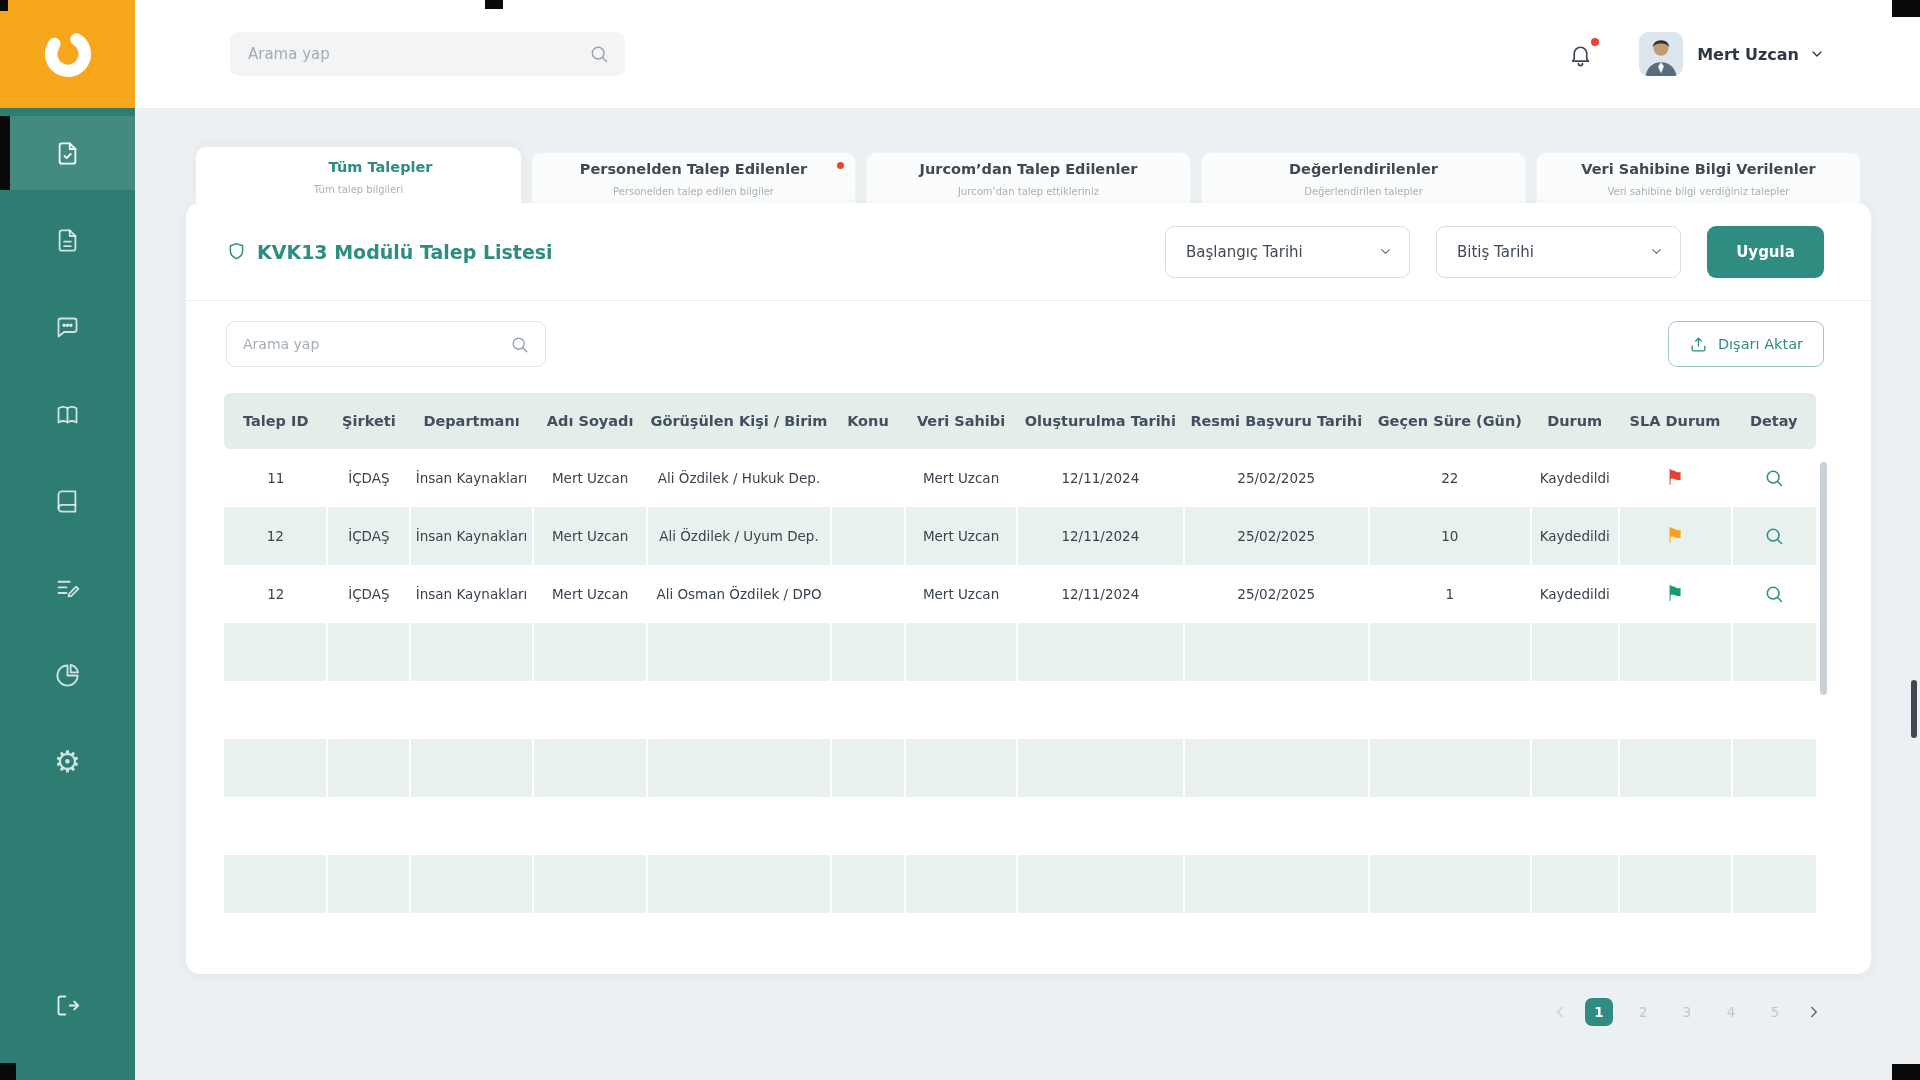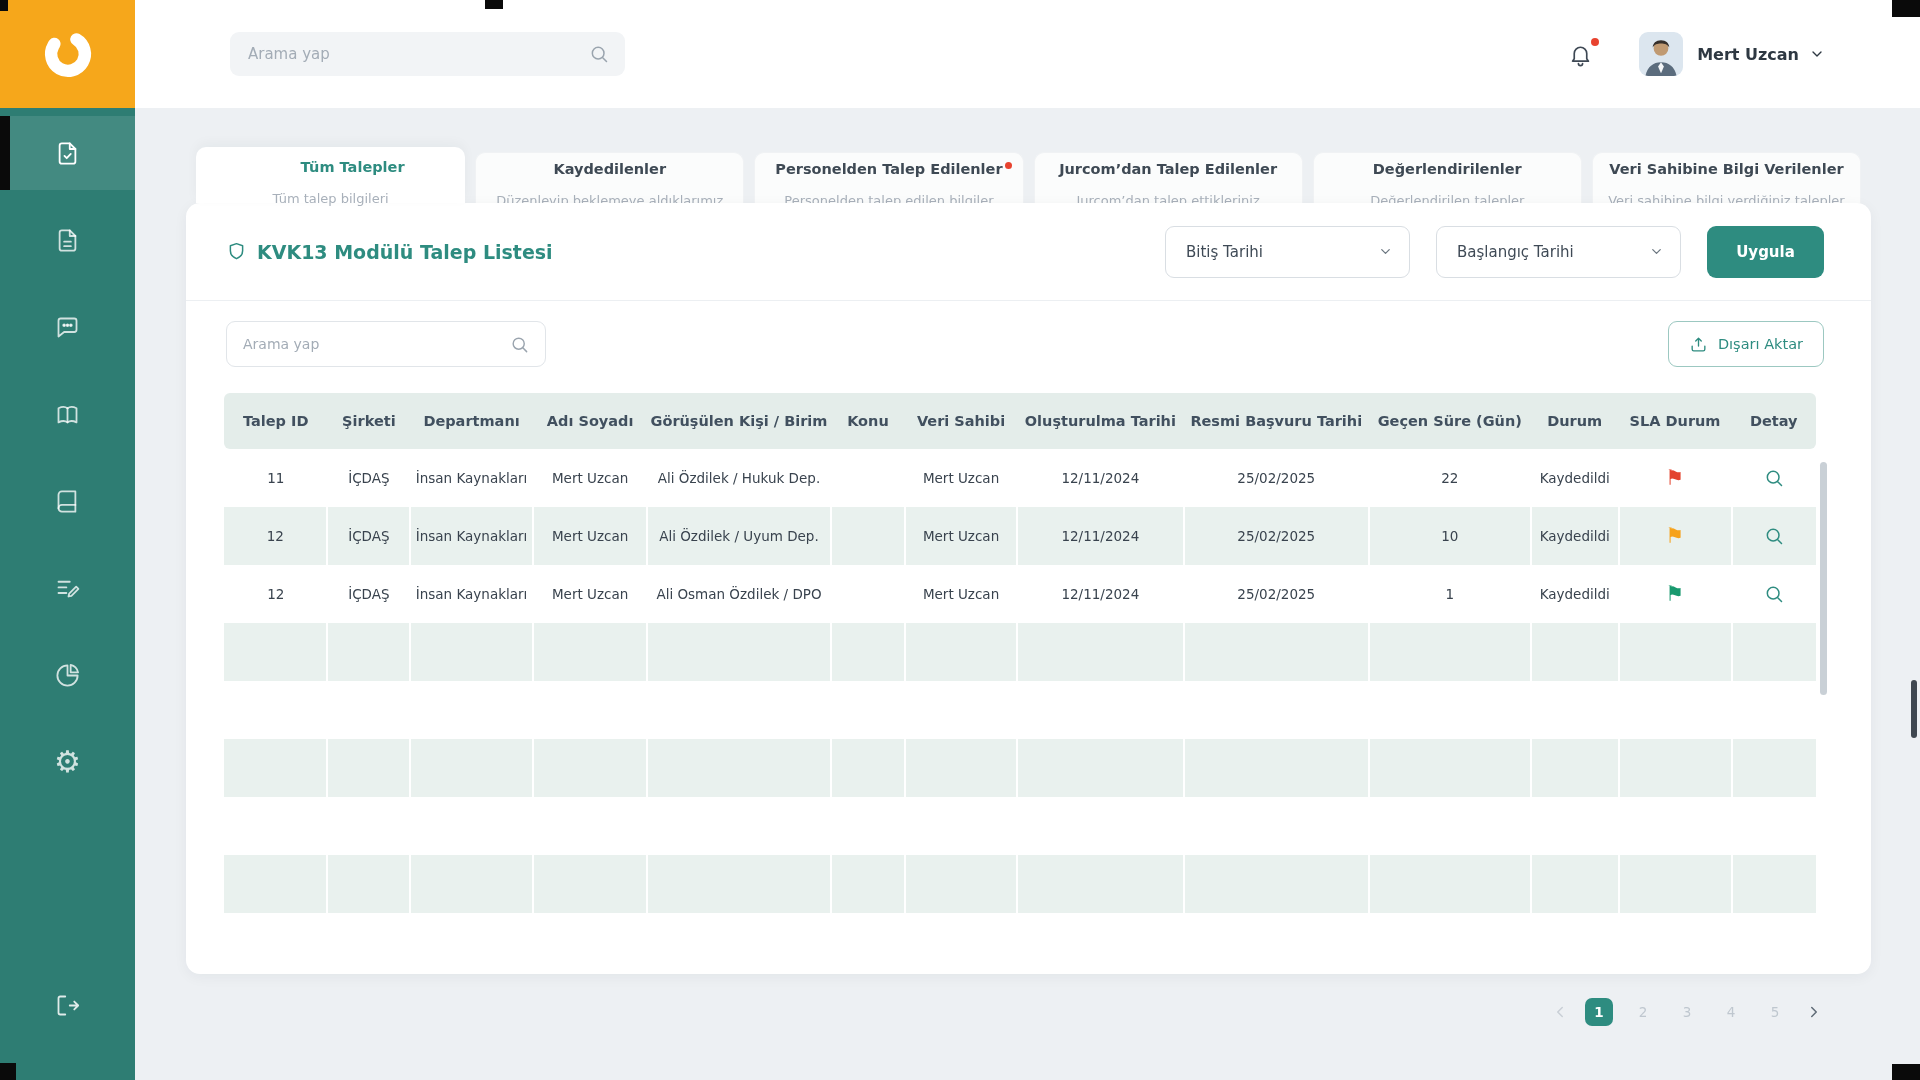--- a/index.html
+++ b/index.html
@@ -81,21 +81,21 @@
     flex:1; height:51px; background:#FBFCFC; border:1px solid #F0F2F4; border-bottom:none;
     border-radius:10px 10px 0 0; text-align:center; padding-top:8px;
     position:relative; cursor:pointer;
   }
   .tab.active {
     height:56px; background:#FFFFFF; border-color:transparent; z-index:2;
     box-shadow:0 -4px 12px rgba(25,45,55,.04); padding-top:11px;
   }
   .tab-title { font-size:14.5px; font-weight:bold; color:#3E4954; white-space:nowrap; }
   .tab.active .tab-title { color:#2E8C80;margin-left:44px; }
-  .tab-sub { font-size:13px; color:#A8B0BA; margin-top:16px; white-space:nowrap; }
+  .tab-sub { font-size:10px; color:#A8B0BA; margin-top:9px; white-space:nowrap; }
   .tab-dot {
     position:absolute; top:9px; right:11px; width:7px; height:7px;
     border-radius:50%; background:#E8432F;
   }
 
   
   .card {
     background:#FFFFFF; border-radius:14px; height:771px; position:relative;
     box-shadow:0 3px 14px rgba(25,45,60,.05);
   }
@@ -312,24 +312,20 @@
 </header>
 
 <main class="main">
 
   <div class="tabs">
     <div class="tab active">
       <div class="tab-title">Tüm Talepler</div>
       <div class="tab-sub">Tüm talep bilgileri</div>
     </div>
     <div class="tab">
-      <div class="tab-title">Kaydedilenler</div>
-      <div class="tab-sub">Düzenleyip beklemeye aldıklarımız</div>
-    </div>
-    <div class="tab">
       <span class="tab-dot"></span>
       <div class="tab-title">Personelden Talep Edilenler</div>
       <div class="tab-sub">Personelden talep edilen bilgiler</div>
     </div>
     <div class="tab">
       <div class="tab-title">Jurcom’dan Talep Edilenler</div>
       <div class="tab-sub">Jurcom’dan talep ettikleriniz</div>
     </div>
     <div class="tab">
       <div class="tab-title">Değerlendirilenler</div>
@@ -346,29 +342,29 @@
       <div class="card-title-wrap">
         <span>
           <svg width="21" height="21" viewBox="0 0 24 24" fill="none" stroke="currentColor" stroke-width="1.7" stroke-linecap="round" stroke-linejoin="round">
             <path d="M12 3l7 2.5V11c0 4.6-3 7.6-7 9.2-4-1.6-7-4.6-7-9.2V5.5L12 3z"></path>
           </svg>
         </span>
         <h1 class="card-title">KVK13 Modülü Talep Listesi</h1>
       </div>
       <div class="filters">
         <button class="select-box">
-          <span>Bitiş Tarihi</span>
+          <span>Başlangıç Tarihi</span>
           <span class="sel-chevron">
             <svg width="15" height="15" viewBox="0 0 24 24" fill="none" stroke="currentColor" stroke-width="2" stroke-linecap="round" stroke-linejoin="round">
                 <path d="M6 9l6 6 6-6"></path>
               </svg>
           </span>
         </button>
         <button class="select-box">
-          <span>Başlangıç Tarihi</span>
+          <span>Bitiş Tarihi</span>
           <span class="sel-chevron">
             <svg width="15" height="15" viewBox="0 0 24 24" fill="none" stroke="currentColor" stroke-width="2" stroke-linecap="round" stroke-linejoin="round">
                 <path d="M6 9l6 6 6-6"></path>
               </svg>
           </span>
         </button>
         <button class="apply-btn">Uygula</button>
       </div>
     </div>
     <div class="divider"></div>

